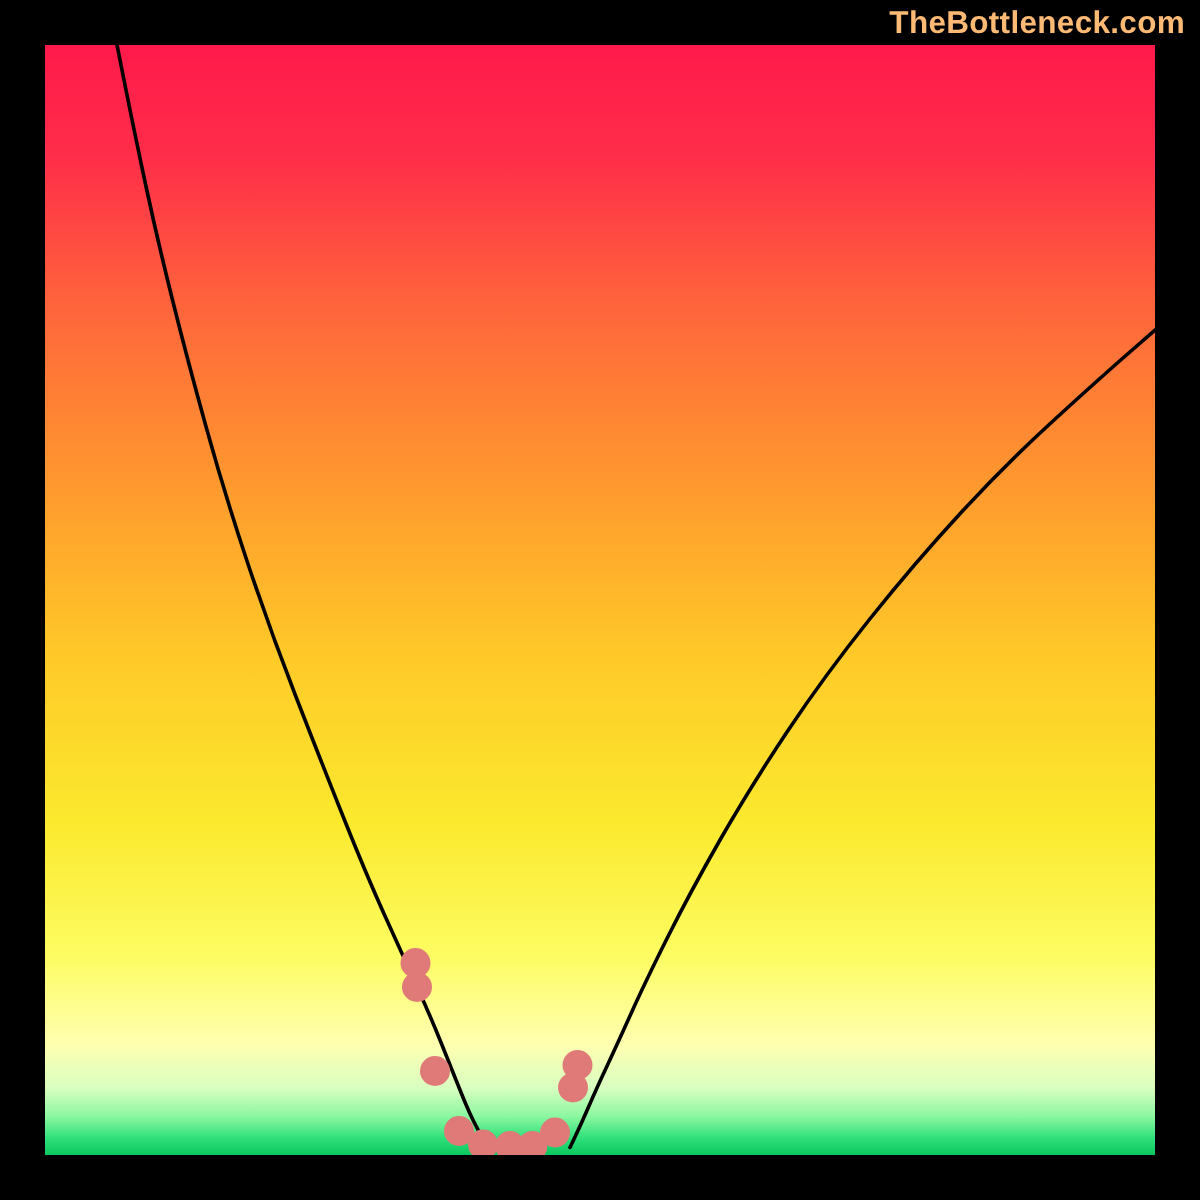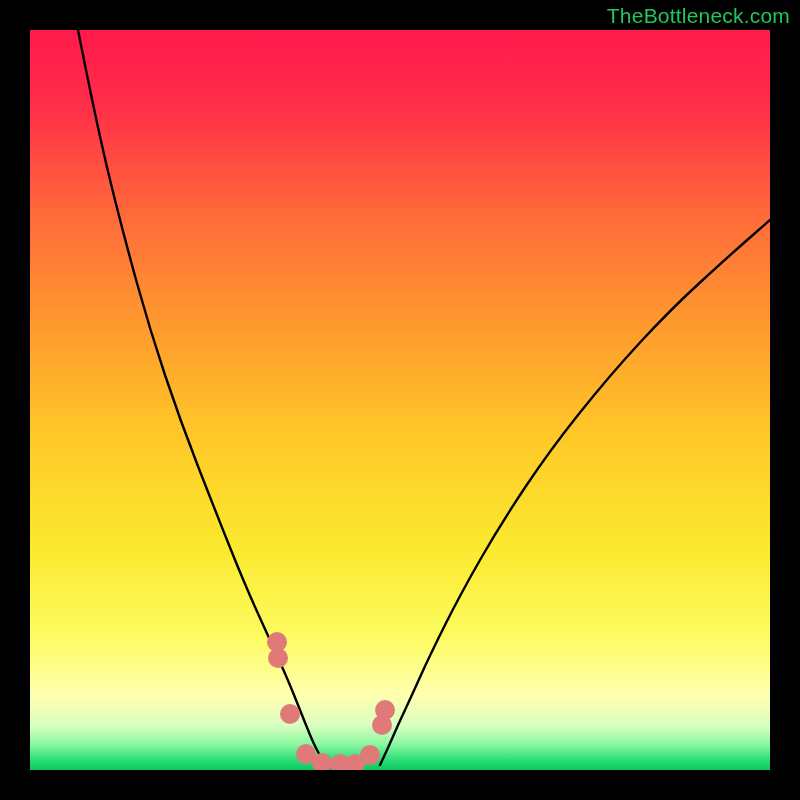--- a/index.html
+++ b/index.html
@@ -31,23 +31,23 @@
     inset: 0;
   }
   .curve-layer {
     position: absolute;
     inset: 0;
   }
   .watermark {
     position: absolute;
     top: 4px;
     right: 10px;
-    color: #22c55e;
+    color: #fdba74;
     font-size: 21px;
-    font-weight: 400;
+    font-weight: 700;
     letter-spacing: 0.2px;
   }
 </style>
 </head>
 <body>
 
 <div class="frame">
   <div class="watermark">TheBottleneck.com</div>
 
   <div class="plot">

